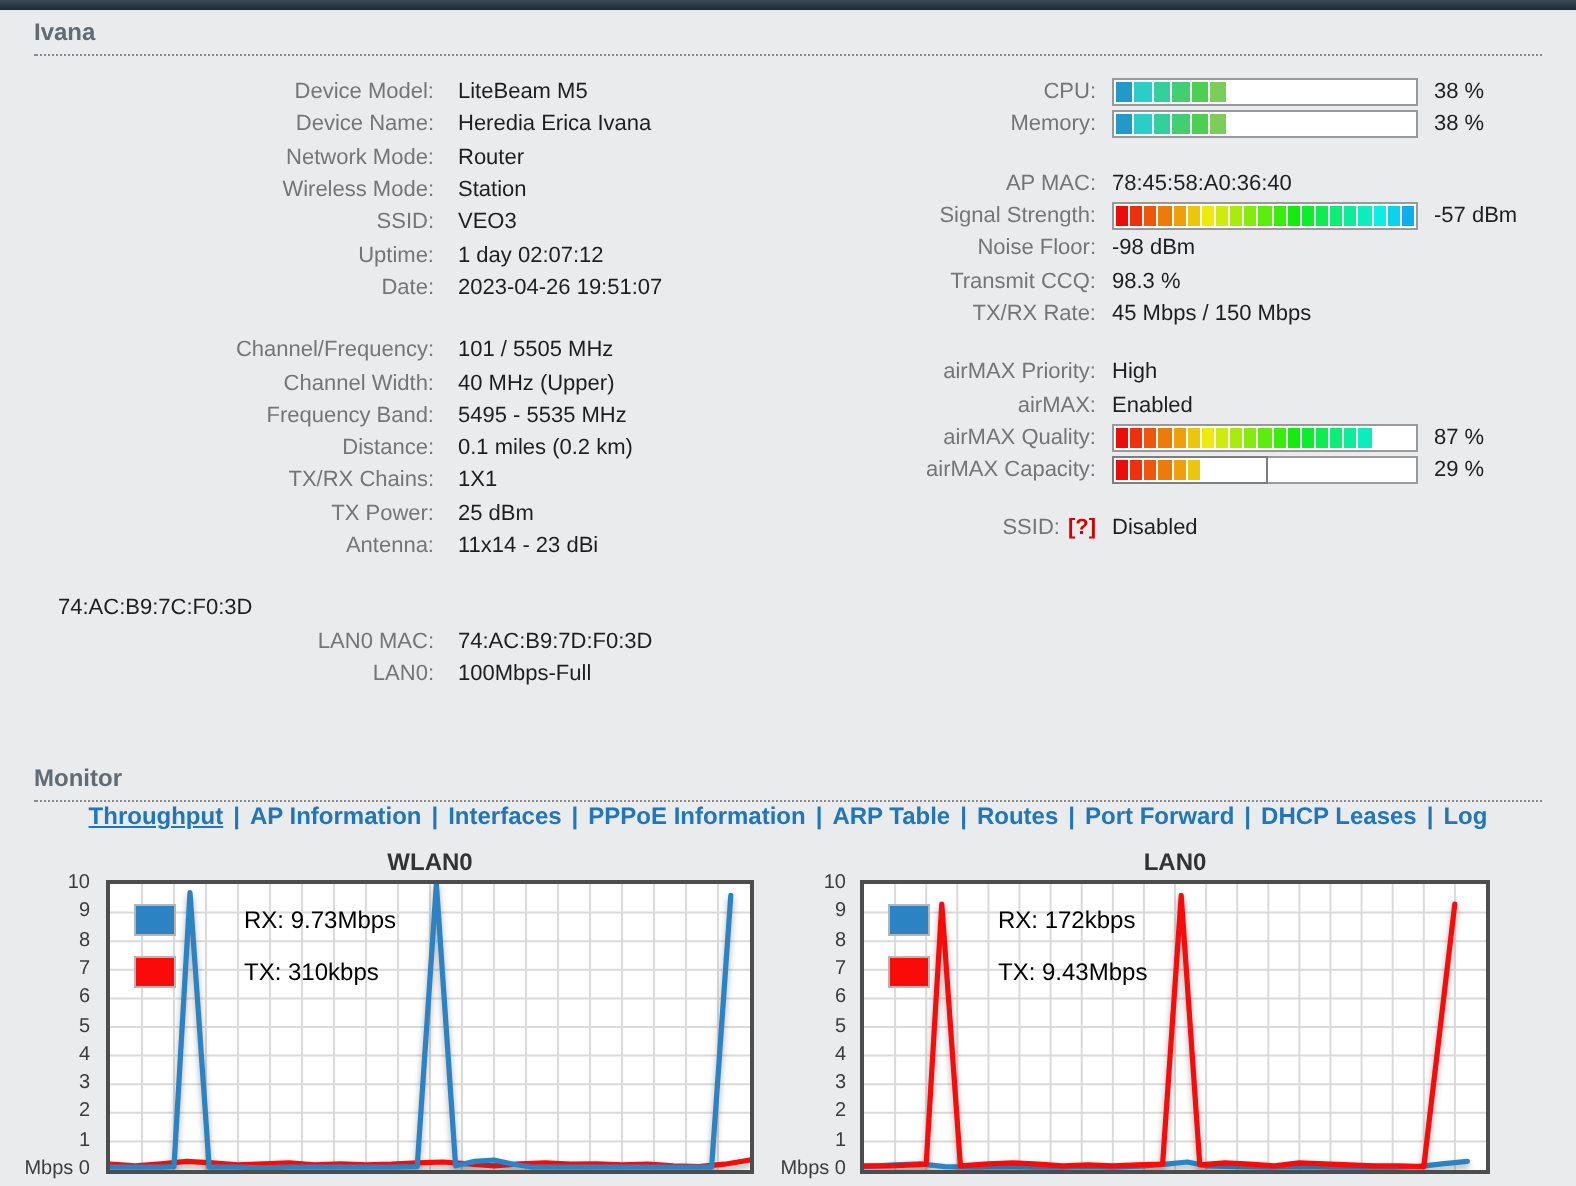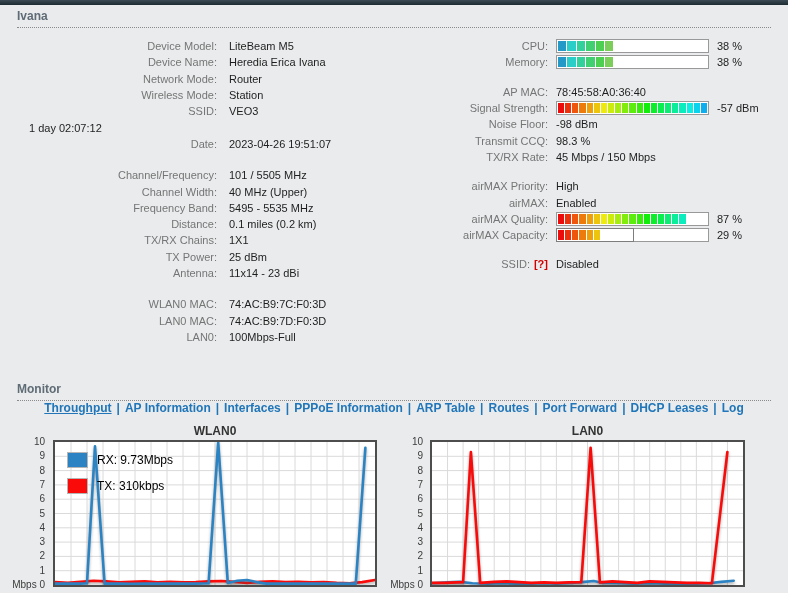--- a/index.html
+++ b/index.html
@@ -46,21 +46,21 @@
   .chart svg{position:absolute;top:18px;background:#fff;border:2px solid #4d4d4d;}
   #chart0 svg{left:53px;}
   #chart1 svg{left:52px;}
   .ylabels{position:absolute;top:20px;left:0;width:51px;height:143px;}
   .ylab{position:absolute;right:6px;font-size:10px;color:#3c3c3c;white-space:nowrap;}
   .legend{position:absolute;top:30px;}
   #chart0 .legend{left:67px;}
   #chart1 .legend{left:66px;}
   .leg-item{display:flex;align-items:center;margin-bottom:10px;}
   .leg-swatch{width:21px;height:16px;border:1px solid #b5b5b5;box-sizing:border-box;}
-  .leg-text{margin-left:9px;font-size:12px;color:#000;}
+  .leg-text{margin-left:9px;font-size:12px;color:#000;padding-left:25px;}
   .series-line{filter:drop-shadow(0px 2px 1.5px rgba(70,70,70,0.45));}
 </style>
 </head>
 <body>
 
 <div class="page">
   <div class="topbar"></div>
 
   <div class="section-header" id="status-header">
     <span>Ivana</span>
@@ -82,20 +82,21 @@
         </div>
         <div class="row">
           <span class="lbl"><span>Wireless Mode:</span></span>
           <span class="val">Station</span>
         </div>
         <div class="row">
           <span class="lbl"><span>SSID:</span></span>
           <span class="val">VEO3</span>
         </div>
         <div class="row">
+          <span class="lbl"><span>Uptime:</span></span>
           <span class="val">1 day 02:07:12</span>
         </div>
         <div class="row">
           <span class="lbl"><span>Date:</span></span>
           <span class="val">2023-04-26 19:51:07</span>
         </div>
       </div>
       <div class="grp">
         <div class="row">
           <span class="lbl"><span>Channel/Frequency:</span></span>
@@ -121,21 +122,20 @@
           <span class="lbl"><span>TX Power:</span></span>
           <span class="val">25 dBm</span>
         </div>
         <div class="row">
           <span class="lbl"><span>Antenna:</span></span>
           <span class="val">11x14 - 23 dBi</span>
         </div>
       </div>
       <div class="grp">
         <div class="row">
-          <span class="lbl"><span>WLAN0 MAC:</span></span>
           <span class="val">74:AC:B9:7C:F0:3D</span>
         </div>
         <div class="row">
           <span class="lbl"><span>LAN0 MAC:</span></span>
           <span class="val">74:AC:B9:7D:F0:3D</span>
         </div>
         <div class="row">
           <span class="lbl"><span>LAN0:</span></span>
           <span class="val">100Mbps-Full</span>
         </div>
@@ -411,14 +411,24 @@
         <line x1="0" x2="311" y1="42.9" y2="42.9" stroke="#dadada" stroke-width="1"></line>
         <line x1="0" x2="311" y1="57.2" y2="57.2" stroke="#dadada" stroke-width="1"></line>
         <line x1="0" x2="311" y1="71.5" y2="71.5" stroke="#dadada" stroke-width="1"></line>
         <line x1="0" x2="311" y1="85.8" y2="85.8" stroke="#dadada" stroke-width="1"></line>
         <line x1="0" x2="311" y1="100.1" y2="100.1" stroke="#dadada" stroke-width="1"></line>
         <line x1="0" x2="311" y1="114.4" y2="114.4" stroke="#dadada" stroke-width="1"></line>
         <line x1="0" x2="311" y1="128.7" y2="128.7" stroke="#dadada" stroke-width="1"></line>
         <polyline points="0.0,141.3 15.6,140.4 28.0,139.9 40.4,141.3 56.0,141.6 68.4,141.3 84.0,141.6 99.5,141.6 112.0,141.3 124.4,141.6 140.0,140.9 152.4,139.9 161.7,139.0 171.1,140.9 186.6,141.3 202.2,141.6 217.7,141.3 233.3,141.6 248.8,141.6 264.3,141.6 276.8,141.3 289.2,139.9 301.7,138.7" fill="none" stroke="#2b83c3" stroke-width="2.6" stroke-linejoin="round" stroke-linecap="round" class="series-line"></polyline>
         <polyline points="0.0,140.9 12.4,140.9 24.9,140.4 31.1,140.1 38.9,10.0 48.2,140.9 62.2,139.9 74.6,139.4 87.1,140.1 99.5,140.9 112.0,140.4 124.4,140.9 136.8,140.4 149.3,140.1 158.6,5.7 167.9,140.4 180.4,139.4 192.8,140.1 205.3,140.9 217.7,139.4 230.1,139.9 242.6,140.4 255.0,140.9 267.5,140.9 279.9,141.3 295.4,10.0" fill="none" stroke="#fb0a0a" stroke-width="2.6" stroke-linejoin="round" stroke-linecap="round" class="series-line"></polyline>
       </svg>
+    <div class="legend">
+        <div class="leg-item">
+          <span class="leg-swatch" style="background: rgb(43, 131, 195);"></span>
+          <span class="leg-text">RX: 172kbps</span>
+        </div>
+        <div class="leg-item">
+          <span class="leg-swatch" style="background: rgb(251, 10, 10);"></span>
+          <span class="leg-text">TX: 9.43Mbps</span>
+        </div>
+      </div>
   </div>
 </div>
 
 </body></html>

